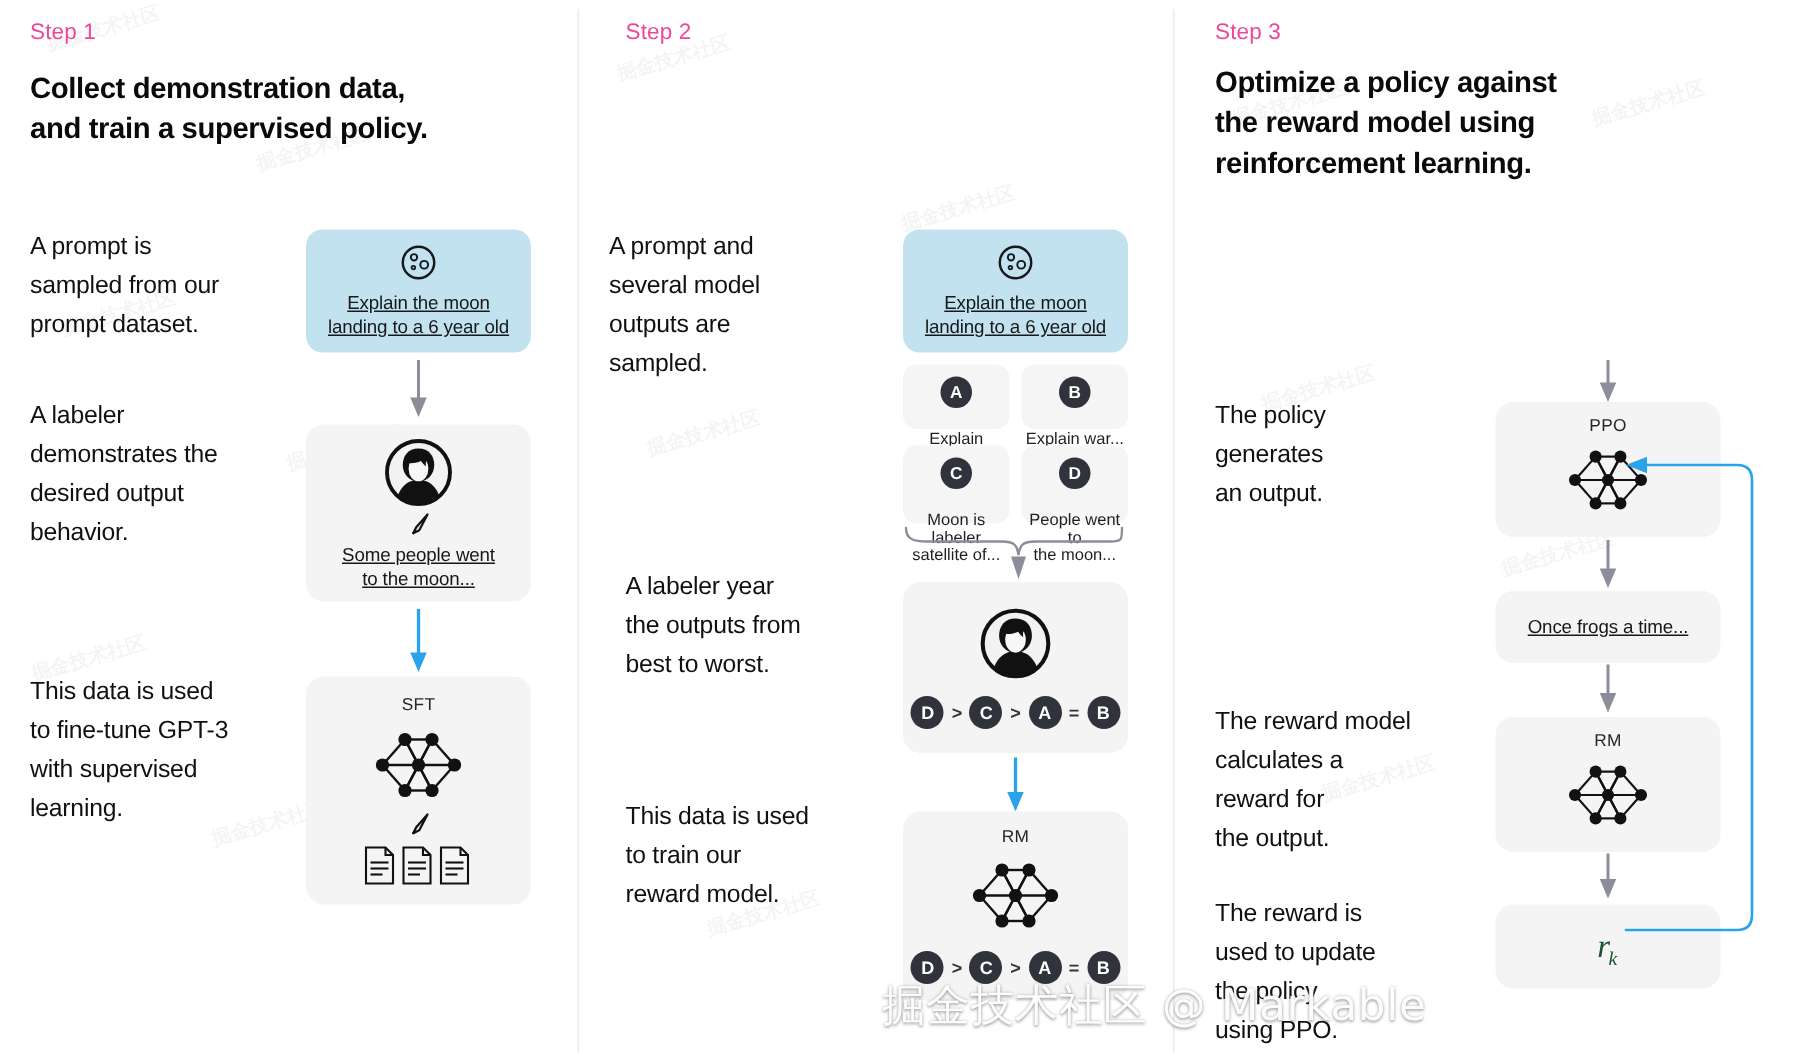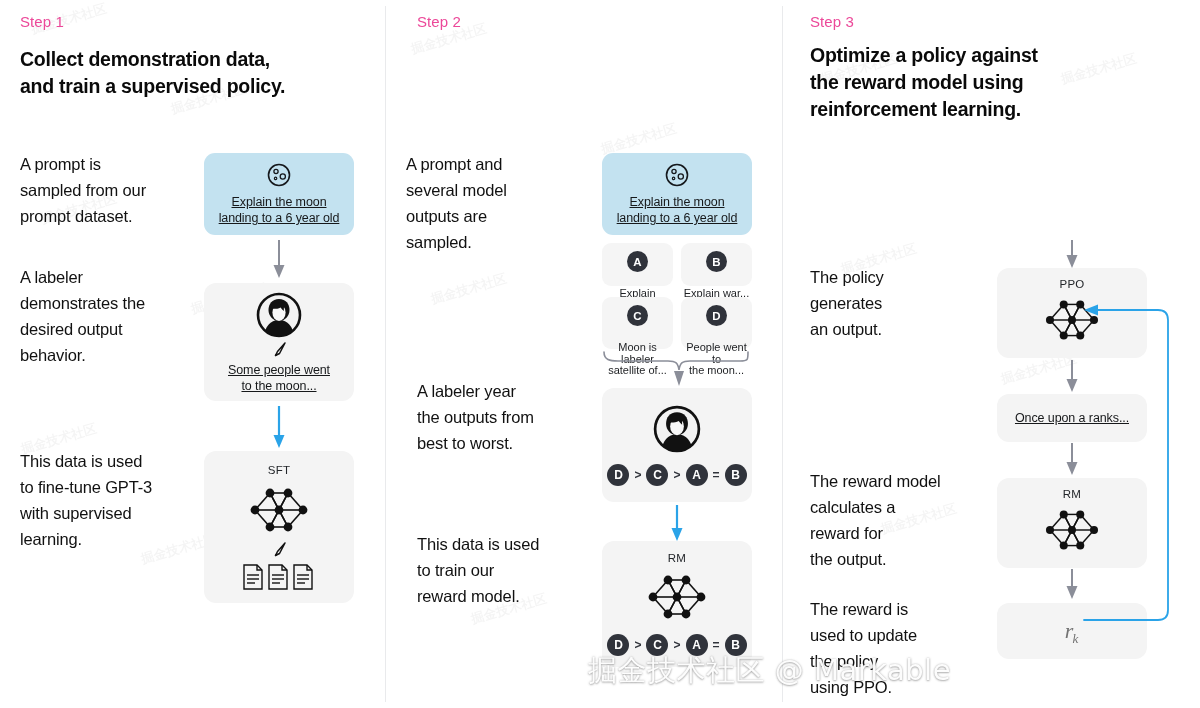--- a/index.html
+++ b/index.html
@@ -516,21 +516,21 @@
     </div>
 
     <div class="arrow" style="left:281px; top:360px;">
       <svg width="16" height="34" viewBox="0 0 16 34">
         <line x1="8" y1="0" x2="8" y2="22" stroke="#8b8e99" stroke-width="2"></line>
         <polygon points="8,32 2.5,19 13.5,19" fill="#8b8e99"></polygon>
       </svg>
     </div>
 
     <div class="card" style="left:214px; top:394px; width:150px; height:48px;">
-      <div class="card-text">Once upon a ranks...</div>
+      <div class="card-text">Once frogs a time...</div>
     </div>
 
     <div class="arrow" style="left:281px; top:443px;">
       <svg width="16" height="34" viewBox="0 0 16 34">
         <line x1="8" y1="0" x2="8" y2="22" stroke="#8b8e99" stroke-width="2"></line>
         <polygon points="8,32 2.5,19 13.5,19" fill="#8b8e99"></polygon>
       </svg>
     </div>
 
     <div class="card" style="left:214px; top:478px; width:150px; height:90px; justify-content:flex-start; padding-top:9px;">
@@ -567,21 +567,21 @@
     </div>
 
     <div class="arrow" style="left:281px; top:569px;">
       <svg width="16" height="32" viewBox="0 0 16 32">
         <line x1="8" y1="0" x2="8" y2="20" stroke="#8b8e99" stroke-width="2"></line>
         <polygon points="8,30 2.5,17 13.5,17" fill="#8b8e99"></polygon>
       </svg>
     </div>
 
     <div class="card" style="left:214px; top:603px; width:150px; height:56px;">
-      <div style="font-family:'Liberation Serif', serif; font-style:italic; font-size:22px; color:#737373; position:relative;">
+      <div style="font-family:'Liberation Serif', serif; font-style:italic; font-size:22px; color:#14532d; position:relative;">
         <span>r</span><span style="font-size:13px; position:relative; top:5px; left:-1px;">k</span>
       </div>
     </div>
   </div>
 
   <div class="arrow" style="left:1076px; top:298px;">
     <svg width="110" height="345" viewBox="0 0 110 345">
       <path d="M20 12 L82 12 Q92 12 92 22 L92 312 Q92 322 82 322 L8 322" fill="none" stroke="#2aa3e8" stroke-width="1.8" stroke-linecap="round"></path>
       <polygon points="8,12 22,6.5 22,17.5" fill="#2aa3e8"></polygon>
     </svg>

